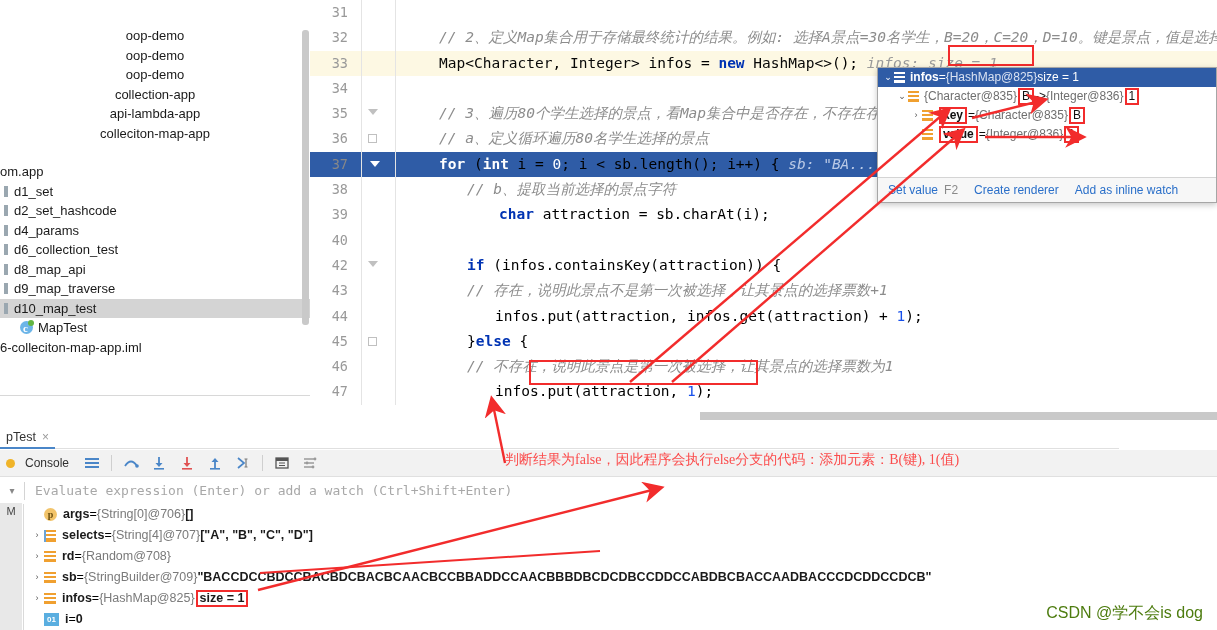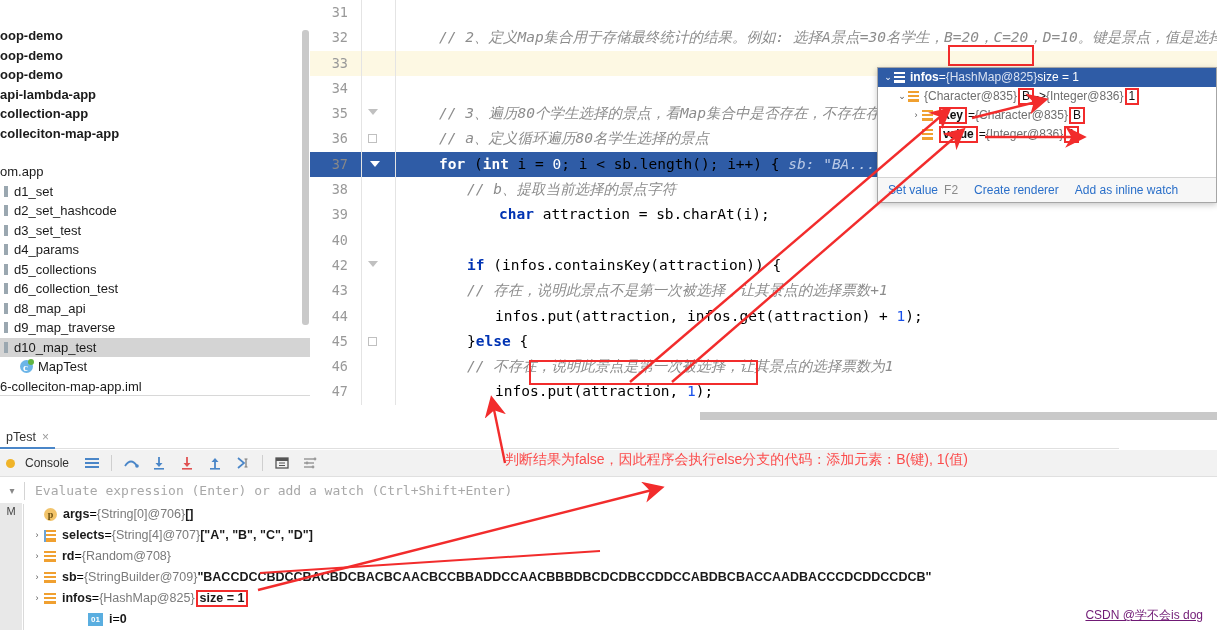--- a/index.html
+++ b/index.html
@@ -26,21 +26,21 @@
   .tree-row {
     height: 19.5px;
     line-height: 19.5px;
     font-size: 13px;
     color: #1a1a1a;
     white-space: nowrap;
     padding-left: 0px;
     display: flex;
     align-items: center;
   }
-  .tree-row.bold { font-weight: bold; }
+  .tree-row.bold { font-weight: normal; justify-content: center; }
   .tree-row.selected { background: #d4d4d4; }
   .tree-indent-0 { padding-left: 0px; }
   .tree-indent-1 { padding-left: 4px; }
   .tree-indent-2 { padding-left: 20px; }
   .mod-icon {
     display: inline-block;
     width: 4px; height: 11px;
     background: #9aa7b0;
     margin-right: 6px;
     flex: 0 0 auto;
@@ -372,42 +372,40 @@
       #f0a030 4px 6px, transparent 6px 8px,
       #f0a030 8px 10px);
   }
   .var-icon-01 {
     width: 15px; height: 13px;
     margin-right: 6px; flex: 0 0 auto;
     background: #5aaee0;
     color: #ffffff; font-size: 8px;
     text-align: center; line-height: 13px;
     font-weight: bold;
-    margin-left: 44px;
   }
   .var-name { font-weight: bold; color: #1a1a1a; }
   .var-ref { color: #7a7a7a; }
   .var-strval { color: #1a1a1a; font-weight: bold; }
 
   
   #annot-text {
     position: absolute;
     left: 505px; top: 451px;
     font-size: 14px;
     color: #fb4c4c;
     white-space: nowrap;
-    font-family: Liberation Sans, sans-serif;
+    font-family: Liberation Serif, serif;
   }
   #watermark {
     position: absolute;
     right: 14px; bottom: 6px;
-    font-size: 12px;
-    color: #701a75;
+    font-size: 16px;
+    color: #4d7c0f;
     white-space: nowrap;
-    text-decoration: underline;
   }
   #annot-svg {
     position: absolute; left: 0; top: 0;
     width: 1217px; height: 630px;
     pointer-events: none;
   }
   .redbox-abs {
     position: absolute;
     border: 2px solid #f22c2c;
     pointer-events: none;
@@ -424,51 +422,43 @@
         <div class="tree-row tree-indent-0 bold">
           <span>oop-demo</span>
         </div>
         <div class="tree-row tree-indent-0 bold">
           <span>oop-demo</span>
         </div>
         <div class="tree-row tree-indent-0 bold">
           <span>oop-demo</span>
         </div>
         <div class="tree-row tree-indent-0 bold">
+          <span>collection-app</span>
+        </div>
+        <div class="tree-row tree-indent-0 bold">
           <span>api-lambda-app</span>
-        </div>
-        <div class="tree-row tree-indent-0 bold">
-          <span>collection-app</span>
         </div>
         <div class="tree-row tree-indent-0 bold">
           <span>colleciton-map-app</span>
         </div>
         <div class="tree-spacer"></div>
         <div class="tree-row tree-indent-0">
           <span>om.app</span>
         </div>
         <div class="tree-row tree-indent-1">
           <span class="mod-icon"></span>
           <span>d1_set</span>
         </div>
         <div class="tree-row tree-indent-1">
           <span class="mod-icon"></span>
           <span>d2_set_hashcode</span>
         </div>
         <div class="tree-row tree-indent-1">
           <span class="mod-icon"></span>
-          <span>d3_set_test</span>
-        </div>
-        <div class="tree-row tree-indent-1">
-          <span class="mod-icon"></span>
           <span>d4_params</span>
-        </div>
-        <div class="tree-row tree-indent-1">
-          <span class="mod-icon"></span>
-          <span>d5_collections</span>
         </div>
         <div class="tree-row tree-indent-1">
           <span class="mod-icon"></span>
           <span>d6_collection_test</span>
         </div>
         <div class="tree-row tree-indent-1">
           <span class="mod-icon"></span>
           <span>d8_map_api</span>
         </div>
         <div class="tree-row tree-indent-1">
@@ -504,20 +494,21 @@
         <div class="code-line">
           <div class="gutter-line-a"></div>
           <div class="gutter-line-b"></div>
           <div class="gutter-num">32</div>
           <div class="code-text" style="left: 129px;"><span class="cmt">//        2、定义Map集合用于存储最终统计的结果。例如: 选择A景点=30名学生，B=20，C=20，D=10。键是景点，值是选择数</span></div>
         </div>
         <div class="code-line highlight-yellow">
           <div class="gutter-line-a"></div>
           <div class="gutter-line-b"></div>
           <div class="gutter-num">33</div>
+          <div class="code-text" style="left: 129px;"><span class="code-src"><span class="pln">Map</span>&lt;<span class="pln">Character</span>, <span class="pln">Integer</span>&gt; infos = <span class="kw">new</span> <span class="pln">HashMap</span>&lt;&gt;();</span><span class="hint">    infos:  size = 1</span></div>
         </div>
         <div class="code-line">
           <div class="gutter-line-a"></div>
           <div class="gutter-line-b"></div>
           <div class="gutter-num">34</div>
           <div class="code-text" style="left: 95px;"></div>
         </div>
         <div class="code-line">
           <div class="gutter-line-a"></div>
           <div class="gutter-line-b"></div>

